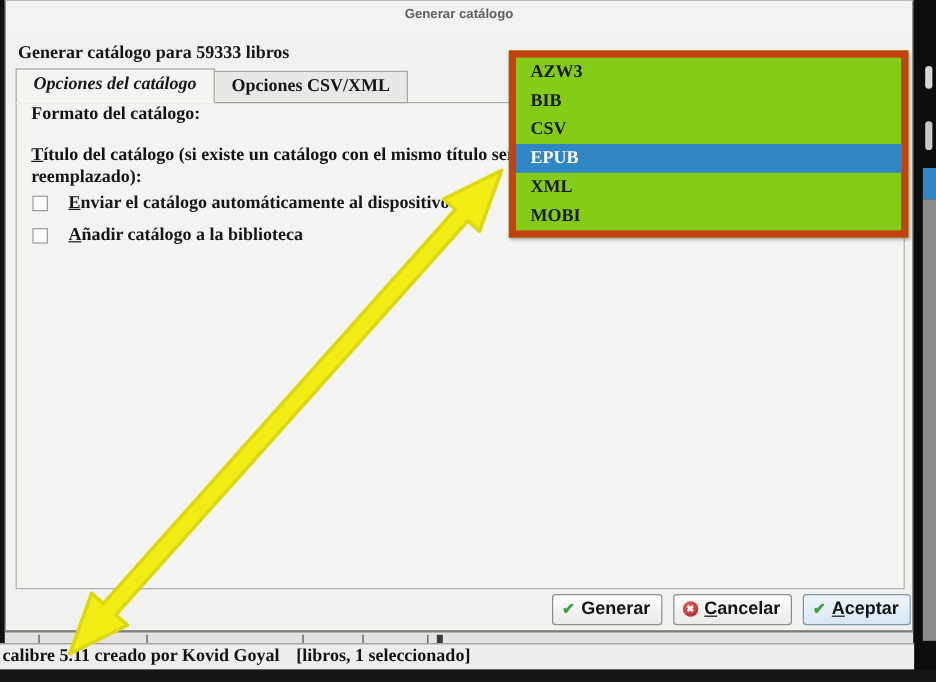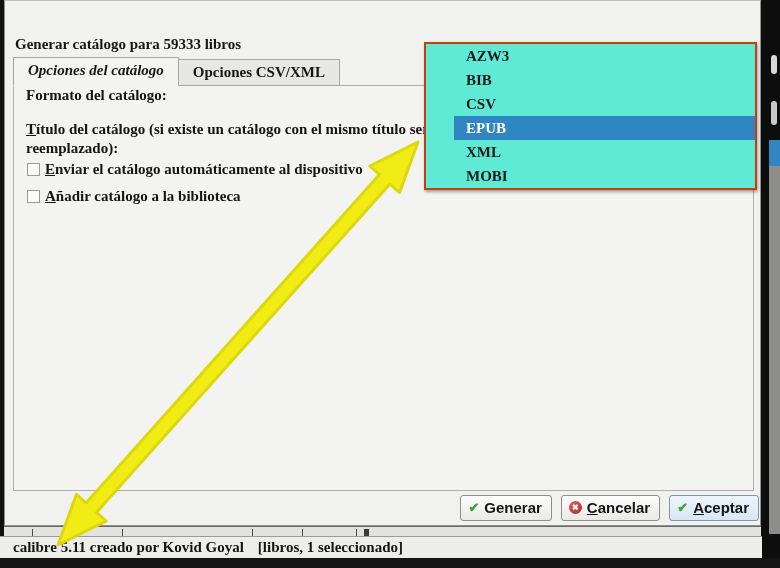--- a/index.html
+++ b/index.html
@@ -15,65 +15,68 @@
   
   .tabs{position:absolute;left:8px;top:56px;display:flex;align-items:flex-end;height:29px;z-index:3;}
   .tab{font-size:15px;font-weight:700;padding:4px 14px 5px 14px;border:1px solid #a6a6a4;
        background:#e7e7e5;box-sizing:border-box;height:28px;}
   .tab.active{font-style:italic;background:#f3f3f1;border-bottom:1px solid #f3f3f1;height:29px;z-index:4;}
   .tab.inactive{border-left:none;height:27px;margin-bottom:0px;}
   .tabframe{position:absolute;left:8px;top:84px;width:741px;height:406px;border:1px solid #aeaeac;
             background:#f3f3f1;box-sizing:border-box;z-index:1;}
   .lbl{position:absolute;font-size:15px;font-weight:700;color:#141414;}
   .mn{text-decoration:underline;}
-  .checkrow{position:absolute;display:flex;align-items:center;gap:5px;}
+  .checkrow{position:absolute;display:flex;align-items:center;gap:17px;}
   .checkbox{width:13px;height:13px;background:#fbfbf9;border:1px solid #9b9b99;box-sizing:border-box;}
   .checklabel{font-size:15px;font-weight:700;}
   
   .buttonrow{position:absolute;right:1px;top:494px;display:flex;gap:9px;z-index:2;}
   .btn{display:flex;align-items:center;gap:5px;font-size:15px;font-weight:700;color:#141414;
        padding:2px 9px 3px 7px;height:26px;box-sizing:border-box;border:1px solid #8e8e8c;border-radius:3px;
        background:linear-gradient(#fdfdfd,#e9e9e7);cursor:default;}
   .btn.default{background:linear-gradient(#eef5fc,#d8e6f3);border-color:#7d96ad;}
   .icon-check{color:#3fa13f;font-size:13px;font-weight:700;line-height:1;}
   .icon-cancel{width:13px;height:13px;border-radius:50%;background:radial-gradient(circle at 35% 30%,#e06060,#b22222);
                color:#fff;font-size:8px;font-weight:700;display:flex;align-items:center;justify-content:center;
                font-family:"Liberation Sans",sans-serif;line-height:1;}
   
-  .dropdown{position:absolute;left:424px;top:42px;width:333px;background:#5eead4;
-            border:2px solid #c2410c;box-shadow:1px 2px 3px rgba(0,0,0,.35);z-index:10;box-sizing:border-box;padding-left:28px;}
+  .dropdown{position:absolute;left:424px;top:42px;width:333px;background:#84cc16;
+            border:6px solid #c2410c;box-shadow:1px 2px 3px rgba(0,0,0,.35);z-index:10;box-sizing:border-box;}
   .dd-item{height:24px;line-height:24px;padding-left:12px;font-size:15px;font-weight:700;color:#1a1a1a;}
   .dd-item.selected{background:#3086c3;color:#ffffff;}
   
   .behind-strip{position:absolute;left:4px;top:526px;width:757px;height:10px;background:#e2e2e0;
                 border-top:1px solid #6a6a68;box-sizing:border-box;}
   .tick{position:absolute;top:2px;width:1px;height:7px;background:#4c4c4a;}
   .tickbox{position:absolute;top:2px;width:5px;height:7px;background:#3a3a38;}
   
   .statusbar{position:absolute;left:0;top:536px;width:762px;height:22px;background:#ededeb;
              border-top:1px solid #9a9a98;box-sizing:border-box;display:flex;align-items:center;
-             font-size:15px;font-weight:700;color:#141414;padding-left:13px;}
+             font-size:15px;font-weight:700;color:#141414;padding-left:2px;}
   .statusbar .bracket{margin-left:14px;}
   .statusbar .right{}
   .bottomblack{position:absolute;left:0;top:558px;width:780px;height:10px;background:#151515;}
   
   .rightcol{position:absolute;left:762px;top:0;width:18px;height:558px;background:#0d0d0d;z-index:5;}
   .sliver-glyph1{position:absolute;left:9px;top:55px;width:6px;height:19px;background:#d8d8d6;border-radius:3px;}
   .sliver-glyph2{position:absolute;left:9px;top:101px;width:6px;height:24px;background:#c9c9c7;border-radius:3px;}
   .sliver-blue{position:absolute;left:7px;top:140px;width:11px;height:26px;background:#2f86c2;}
   .sliver-gray{position:absolute;left:7px;top:166px;width:11px;height:368px;background:#8d8d8b;}
   
   .arrow-overlay{position:absolute;left:0;top:0;width:780px;height:568px;z-index:50;pointer-events:none;}
 </style>
 </head>
 <body>
 
 <div class="stage">
 
   <div class="dialog">
+    <div class="titlebar">
+      <span>Generar catálogo</span>
+    </div>
 
     <div class="heading">Generar catálogo para 59333 libros</div>
 
     <div class="tabs">
       <div class="tab active">
         <span>Opciones del catálogo</span>
       </div>
       <div class="tab inactive">
         <span>Opciones CSV/XML</span>
       </div>

